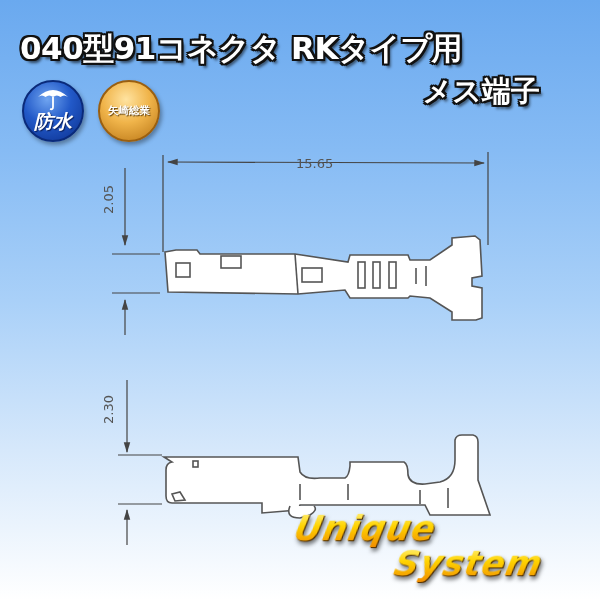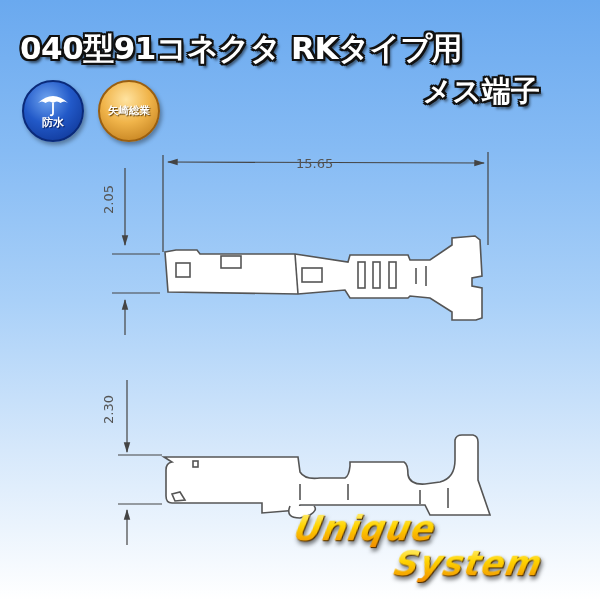--- a/index.html
+++ b/index.html
@@ -26,21 +26,21 @@
   .badge {
     position:absolute; width:58px; height:58px; border-radius:50%;
     display:flex; flex-direction:column; align-items:center; justify-content:center;
     color:#fff; font-weight:bold; box-shadow: 2px 3px 4px rgba(0,0,0,0.35);
   }
   .badge-water {
     left:22px; top:80px;
     background: radial-gradient(circle at 40% 30%, #6fa4f0 0%, #2259c8 45%, #0b2f8c 100%);
     border:2px solid #0a2a7a;
   }
-  .badge-water .lbl { font-size:11px; margin-top:-2px; text-shadow:1px 1px 1px #0a1f5c; }
+  .badge-water .lbl { font-size:19px; margin-top:-2px; text-shadow:1px 1px 1px #0a1f5c;font-style:italic; }
   .badge-yazaki {
     left:98px; top:80px;
     background: radial-gradient(circle at 45% 30%, #ffe3a0 0%, #f0b44a 45%, #b87414 100%);
     border:2px solid #9a5f10;
   }
   .badge-yazaki .lbl { font-size:10.5px; text-shadow:1px 1px 1px #5a3a08;font-family:Liberation Mono, monospace; }
   .dim-text { position:absolute; color:#555; font-size:13px; font-family:"DejaVu Sans", sans-serif; }
   .dim-vert { transform: rotate(-90deg); transform-origin:center; }
   .logo {
     position:absolute; font-family:"DejaVu Sans", sans-serif; font-weight:bold; font-style:italic;

